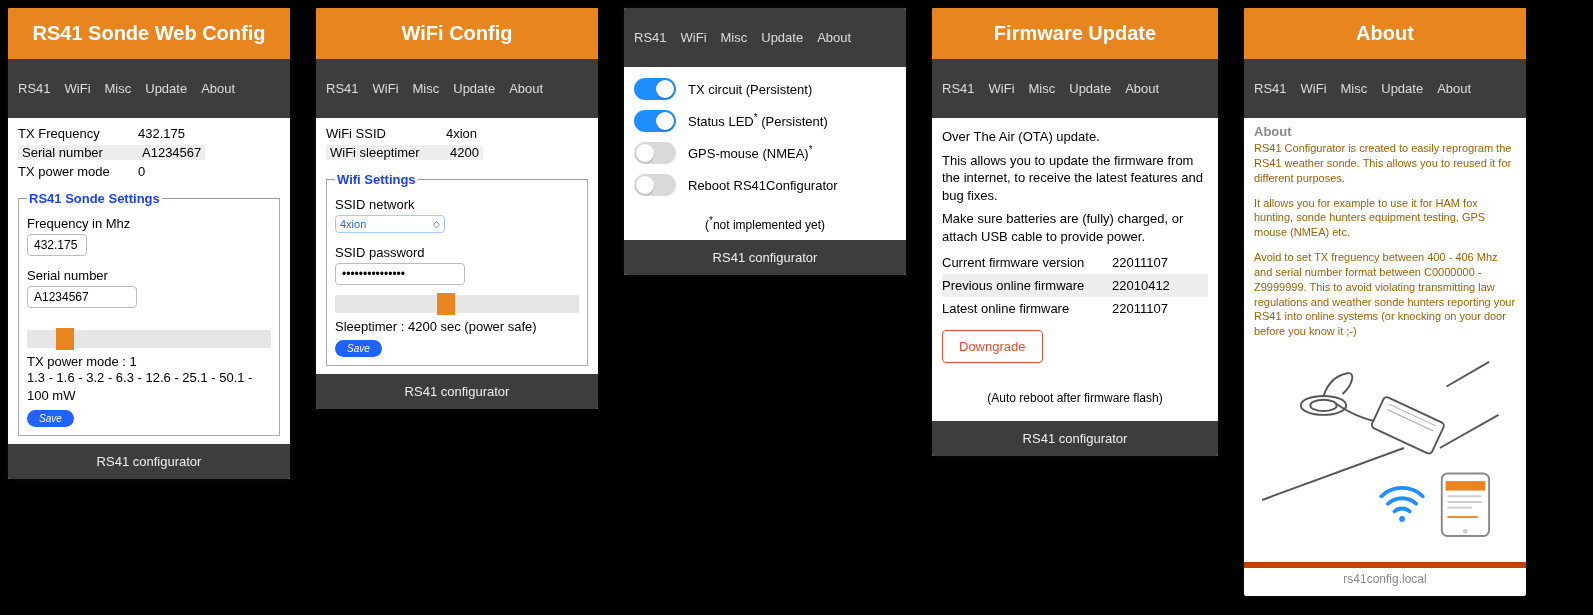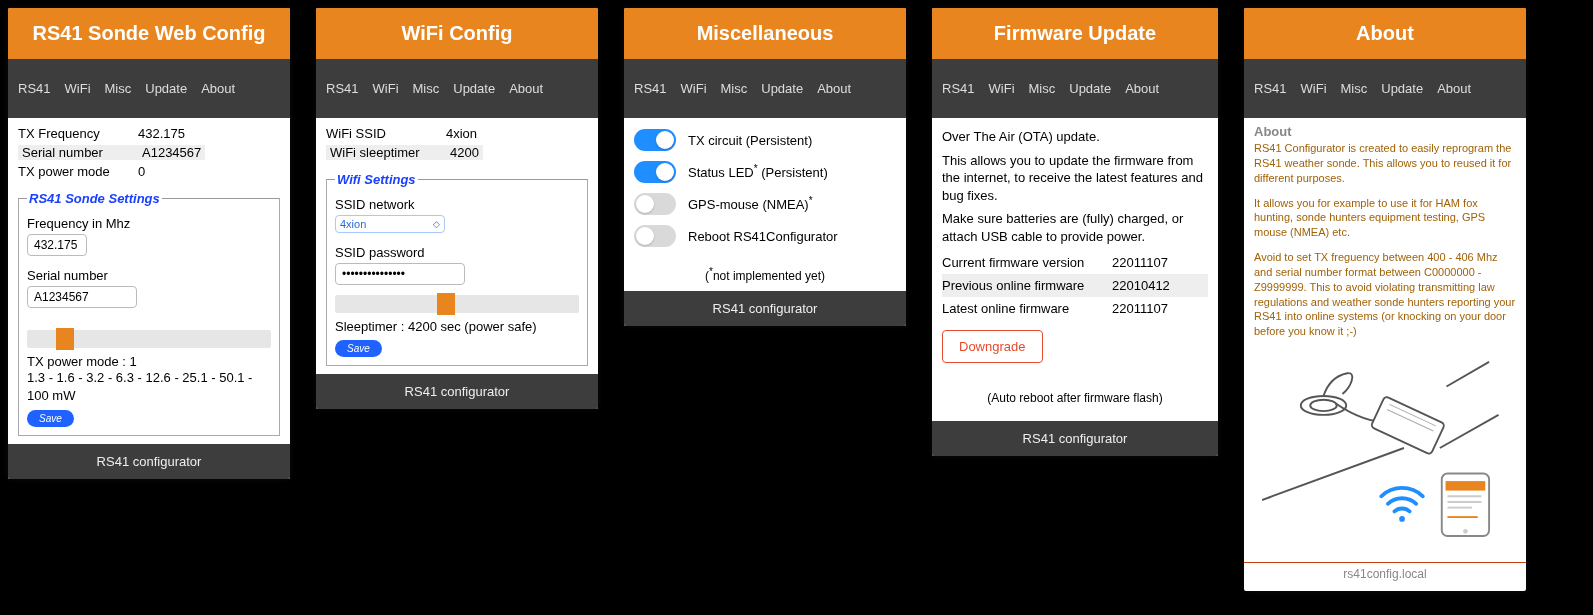--- a/index.html
+++ b/index.html
@@ -44,21 +44,20 @@
     border: 1px solid #aaa;
     border-top: 1px solid #999;
     margin-top: 10px;
     padding: 6px 8px 8px 8px;
   }
   legend {
     color: #1a41ff;
     font-weight: bold;
     font-size: 13px;
     padding: 0 2px;
-    font-style: italic;
   }
   .flabel { display:block; margin-top:4px; margin-bottom:3px; }
   input[type=text], input[type=password] {
     border: 1px solid #bbb;
     border-radius: 4px;
     padding: 3px 6px;
     font-size: 12px;
   }
   .small-inp { width: 60px; font-size:10px; }
   .mid-inp { width: 110px; }
@@ -134,21 +133,21 @@
     padding:8px 16px;
     border-radius:4px;
     cursor:pointer;
     margin:10px 0;
     display:inline-block;
   }
   .about-h { color:#888; font-weight:bold; margin-bottom:2px; }
   .about-p { color:#a16207; font-size:11px; line-height:1.35; margin-bottom:10px; }
   .illus { width:100%; padding:4px 8px; }
   .illus svg { width:100%; height:190px; }
-  .host { text-align:center; color:#888; font-size:12px; padding:4px 0 10px 0; border-top:1px solid #c2410c; margin-top:4px;}
+  .host { text-align:center; color:#888; font-size:12px; padding:4px 0 10px 0; border-top:6px solid #c2410c; margin-top:4px;}
 </style>
 </head>
 <body>
 
 <div class="panel" style="width:282px">
   <div class="title">RS41 Sonde Web Config</div>
   <div class="nav">
     <span>RS41</span>
     <span>WiFi</span>
     <span>Misc</span>
@@ -215,21 +214,20 @@
         <div class="slider-thumb" style="left:42%"></div>
       </div>
       <div>Sleeptimer : 4200 sec (power safe)</div>
       <span class="save-btn">Save</span>
     </fieldset>
   </div>
   <div class="footer">RS41 configurator</div>
 </div>
 
 <div class="panel" style="width:282px">
-  <div class="title">Miscellaneous</div>
   <div class="nav">
     <span>RS41</span>
     <span>WiFi</span>
     <span>Misc</span>
     <span>Update</span>
     <span>About</span>
   </div>
   <div class="content" id="toggles">
       <div class="trow">
         <div class="toggle on"></div>

